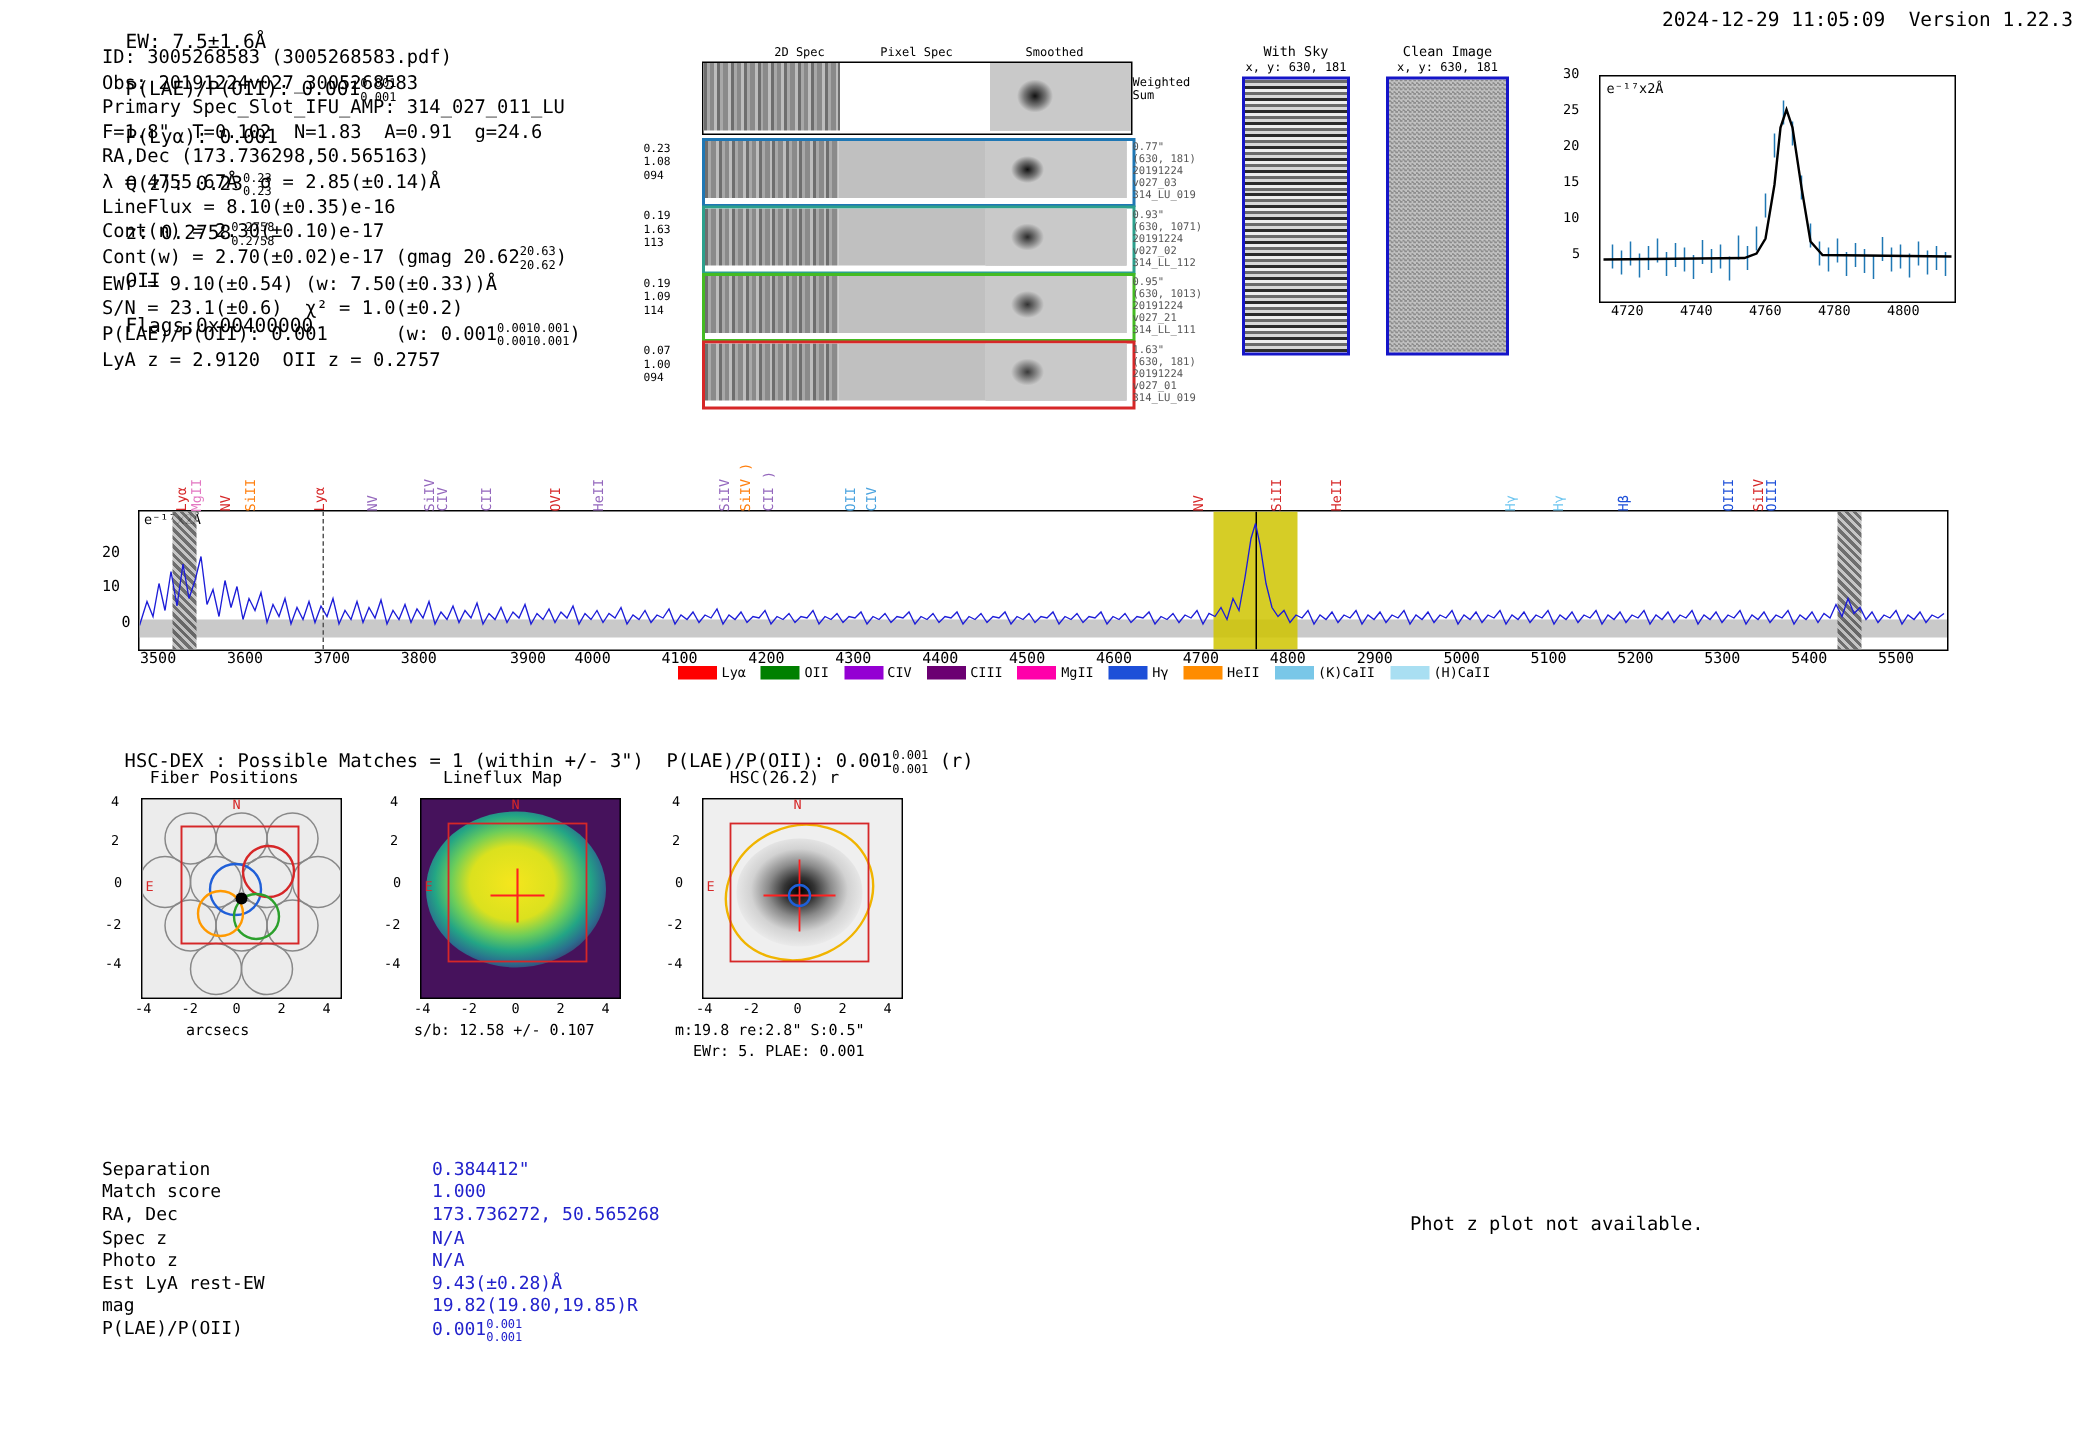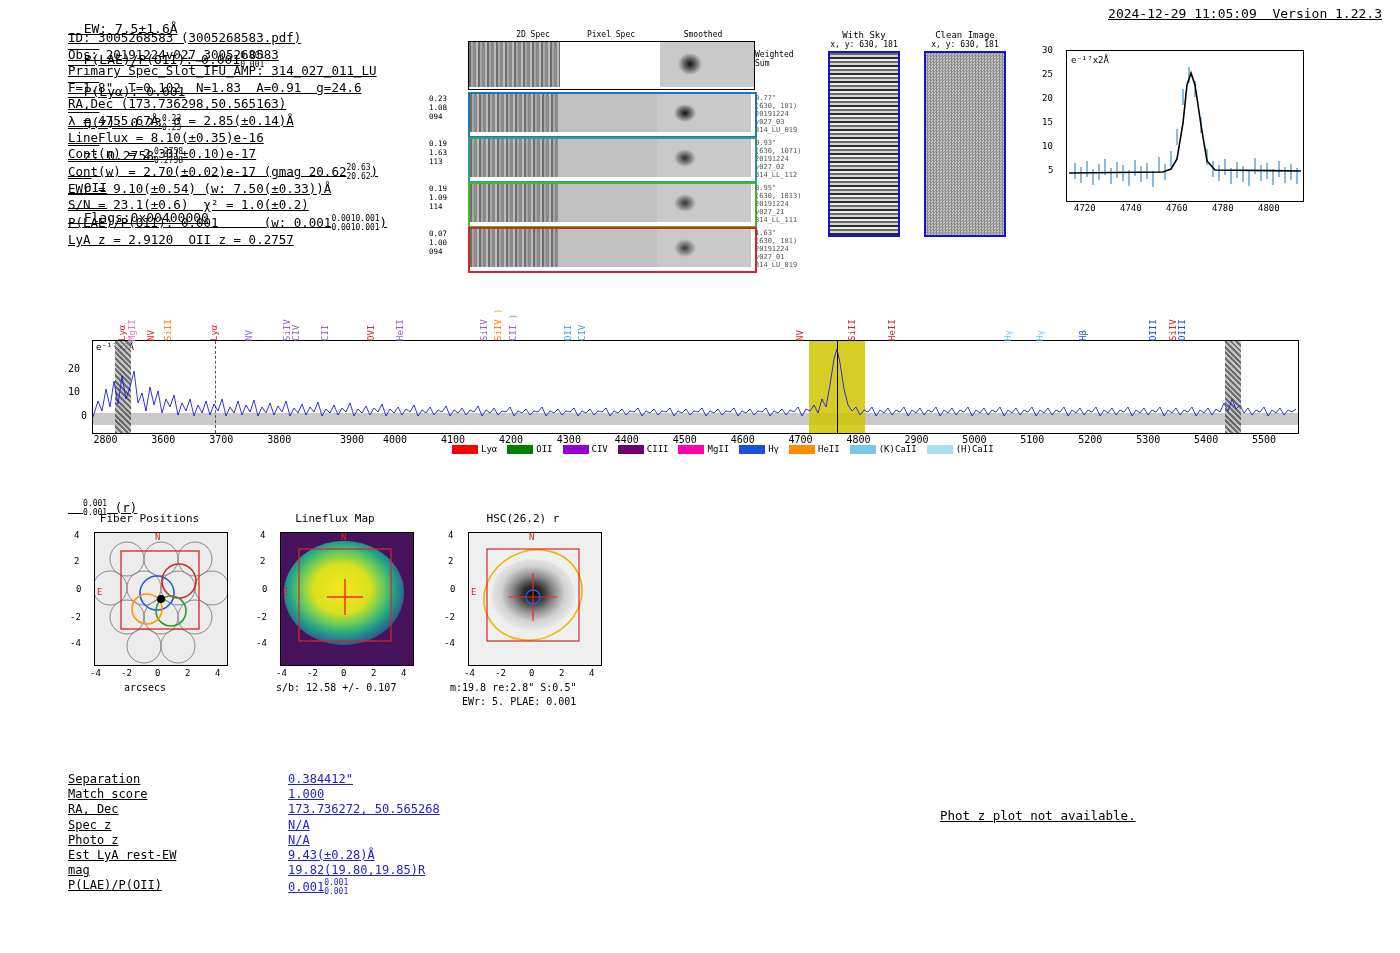--- a/index.html
+++ b/index.html
@@ -1,17 +1,17 @@
 <!DOCTYPE html>
 <html><head>
 <meta charset="utf-8">
 <style>
   html,body{margin:0;padding:0;background:#ffffff;}
   body{width:1400px;height:953px;position:relative;font-family:"DejaVu Sans Mono",monospace;color:#000;}
-  .mono{font-family:"DejaVu Sans Mono",monospace;text-decoration:underline;}
+  .mono{font-family:"DejaVu Sans Mono",monospace;}
   .abs{position:absolute;}
   .nowrap{white-space:pre;}
   .subsup{display:inline-block;vertical-align:middle;font-size:8px;line-height:9px;text-align:left;position:relative;top:0px;}
   .subsup span{display:block;}
 
   
   #topline{top:6px;left:68px;font-size:13px;letter-spacing:0px;}
   #datestamp{top:6px;right:18px;font-size:13px;}
 
   
@@ -241,21 +241,21 @@
 0,76 5,60 9,70 13,48 17,66 21,40 25,63 29,35 33,58 37,46 41,30 45,62 49,52 53,70 57,46 61,64 65,50 69,72 73,58 77,66 81,54 85,74 89,62 93,70 97,58 101,75 105,64 109,72 113,60 117,74 121,63 125,70 129,58 133,75 137,66 141,72 145,60 149,74 153,64 157,71 161,59 165,75 169,66 173,72 177,62 181,74 185,65 189,71 193,60 197,75 201,67 205,72 209,63 213,74 217,66 221,71 225,61 229,75 233,68 237,72 241,64 245,74 249,67 253,71 257,62 261,75 265,68 269,72 273,65 277,74 281,67 285,71 289,63 293,75 297,68 301,72 305,66 309,74 313,68 317,71 321,64 325,75 329,69 333,72 337,66 341,74 345,69 349,71 353,65 357,75 361,69 365,72 369,67 373,74 377,69 381,71 385,65 389,75 393,69 397,72 401,67 405,74 409,70 413,71 417,66 421,75 425,70 429,72 433,68 437,74 441,70 445,71 449,66 453,75 457,70 461,72 465,68 469,74 473,70 477,71 481,67 485,75 489,70 493,72 497,68 501,74 505,70 509,71 513,67 517,75 521,70 525,72 529,68 533,74 537,70 541,71 545,67 549,75 553,70 557,72 561,68 565,74 569,70 573,71 577,67 581,75 585,70 589,72 593,68 597,74 601,70 605,71 609,67 613,75 617,70 621,72 625,68 629,74 633,70 637,71 641,67 645,75 649,70 653,72 657,68 661,74 665,70 669,71 673,67 677,75 681,70 685,72 689,68 693,74 697,69 701,71 705,66 709,75 713,68 717,70 721,64 725,72 729,58 733,66 737,44 741,18 744,8 747,22 751,48 755,64 759,70 763,66 767,74 771,69 775,71 779,66 783,75 787,69 791,72 795,67 799,74 803,69 807,71 811,66 815,75 819,69 823,72 827,67 831,74 835,69 839,71 843,66 847,75 851,69 855,72 859,67 863,74 867,69 871,71 875,66 879,75 883,69 887,72 891,67 895,74 899,69 903,71 907,66 911,75 915,69 919,72 923,67 927,74 931,69 935,71 939,66 943,75 947,69 951,72 955,67 959,74 963,69 967,71 971,66 975,75 979,69 983,72 987,67 991,74 995,69 999,71 1003,66 1007,75 1011,69 1015,72 1019,67 1023,74 1027,69 1031,71 1035,66 1039,75 1043,69 1047,72 1051,67 1055,74 1059,69 1063,71 1067,66 1071,75 1075,69 1079,72 1083,67 1087,74 1091,69 1095,71 1099,66 1103,75 1107,69 1111,72 1115,67 1119,74 1123,68 1127,71 1131,62 1135,70 1139,58 1143,68 1147,64 1151,72 1155,67 1159,74 1163,69 1167,71 1171,66 1175,75 1179,69 1183,72 1187,67 1191,74 1195,69 1199,71 1203,68
 "></polyline>
     </svg>
   </div>
 
   <div style="position:absolute;left:-24px;top:23px;font-size:10px;">20</div>
   <div style="position:absolute;left:-24px;top:46px;font-size:10px;">10</div>
   <div style="position:absolute;left:-11px;top:70px;font-size:10px;">0</div>
 
   <div id="xticks">
-      <div class="abs" style="left: 1.37981px; top: 94px; font-size: 10px;">2800</div>
+      <div class="abs" style="left: 1.37981px; top: 94px; font-size: 10px;">3500</div>
       <div class="abs" style="left: 59.3125px; top: 94px; font-size: 10px;">3600</div>
       <div class="abs" style="left: 117.245px; top: 94px; font-size: 10px;">3700</div>
       <div class="abs" style="left: 175.178px; top: 94px; font-size: 10px;">3800</div>
       <div class="abs" style="left: 248px; top: 94px; font-size: 10px;">3900</div>
       <div class="abs" style="left: 291.043px; top: 94px; font-size: 10px;">4000</div>
       <div class="abs" style="left: 348.976px; top: 94px; font-size: 10px;">4100</div>
       <div class="abs" style="left: 406.909px; top: 94px; font-size: 10px; text-align: center;">4200</div>
       <div class="abs" style="left: 464.841px; top: 94px; font-size: 10px;">4300</div>
       <div class="abs" style="left: 522.774px; top: 94px; font-size: 10px;">4400</div>
       <div class="abs" style="left: 580.707px; top: 94px; font-size: 10px;">4500</div>
@@ -296,21 +296,21 @@
     <div class="abs" style="left: 952.993px; bottom: 0px; transform-origin: left bottom; transform: rotate(-90deg); font-size: 9px; color: rgb(110, 198, 240); white-space: nowrap; font-family: &quot;DejaVu Sans Mono&quot;, monospace;">Hγ</div>
     <div class="abs" style="left: 996.442px; bottom: 0px; transform-origin: left bottom; transform: rotate(-90deg); font-size: 9px; color: rgb(29, 79, 216); white-space: nowrap; font-family: &quot;DejaVu Sans Mono&quot;, monospace;">Hβ</div>
     <div class="abs" style="left: 1065.96px; bottom: 0px; transform-origin: left bottom; transform: rotate(-90deg); font-size: 9px; color: rgb(29, 79, 216); white-space: nowrap; font-family: &quot;DejaVu Sans Mono&quot;, monospace;">OIII</div>
     <div class="abs" style="left: 1086.24px; bottom: 0px; transform-origin: left bottom; transform: rotate(-90deg); font-size: 9px; color: rgb(214, 39, 40); white-space: nowrap; font-family: &quot;DejaVu Sans Mono&quot;, monospace;">SiIV</div>
     <div class="abs" style="left: 1094.93px; bottom: 0px; transform-origin: left bottom; transform: rotate(-90deg); font-size: 9px; color: rgb(29, 79, 216); white-space: nowrap; font-family: &quot;DejaVu Sans Mono&quot;, monospace;">OIII</div>
   </div>
 
 <div class="abs" id="legendrow"><span class="lgitem"><span class="lgbox" style="background: rgb(255, 0, 0);"></span><span>Lyα</span></span><span class="lgitem"><span class="lgbox" style="background: rgb(0, 128, 0);"></span><span>OII</span></span><span class="lgitem"><span class="lgbox" style="background: rgb(148, 0, 211);"></span><span>CIV</span></span><span class="lgitem"><span class="lgbox" style="background: rgb(107, 0, 114);"></span><span>CIII</span></span><span class="lgitem"><span class="lgbox" style="background: rgb(255, 0, 170);"></span><span>MgII</span></span><span class="lgitem"><span class="lgbox" style="background: rgb(29, 79, 216);"></span><span>Hγ</span></span><span class="lgitem"><span class="lgbox" style="background: rgb(255, 140, 0);"></span><span>HeII</span></span><span class="lgitem"><span class="lgbox" style="background: rgb(121, 199, 232);"></span><span>(K)CaII</span></span><span class="lgitem"><span class="lgbox" style="background: rgb(169, 223, 242);"></span><span>(H)CaII</span></span></div>
 
 <div class="abs mono nowrap" id="hscline">
-  <span class="subsup"><span>0.001</span><span>0.001</span></span><span>&nbsp;</span><span>(r)</span>
+  <span>HSC-DEX : Possible Matches = 1 (within +/- 3")  P(LAE)/P(OII): 0.001</span><span class="subsup"><span>0.001</span><span>0.001</span></span><span>&nbsp;</span><span>(r)</span>
 </div>
 
 <div class="abs" style="left:62px;top:512px;width:190px;">
   <div style="font-size:11px;text-align:center;width:175px;">Fiber Positions</div>
   <div style="position:absolute;left:32px;top:20px;width:132px;height:132px;border:1px solid #000;background:#efefef;overflow:hidden;">
     <svg width="132" height="132" viewBox="0 0 132 132">
       <rect width="132" height="132" fill="#ececec"></rect>
       <g fill="none" stroke="#888" stroke-width="1">
         <circle cx="32" cy="26" r="17"></circle>
           <circle cx="66" cy="26" r="17"></circle>

